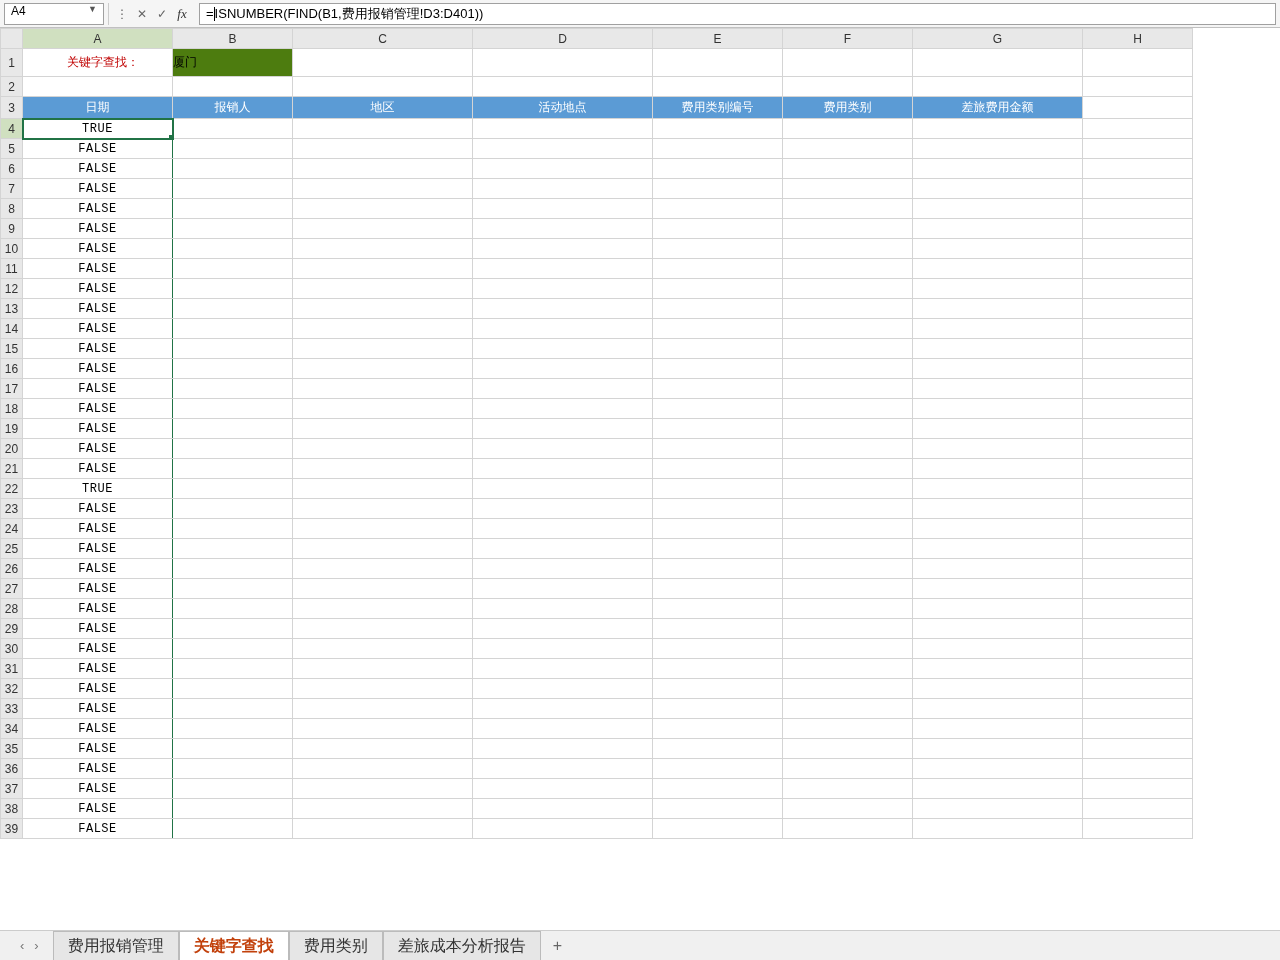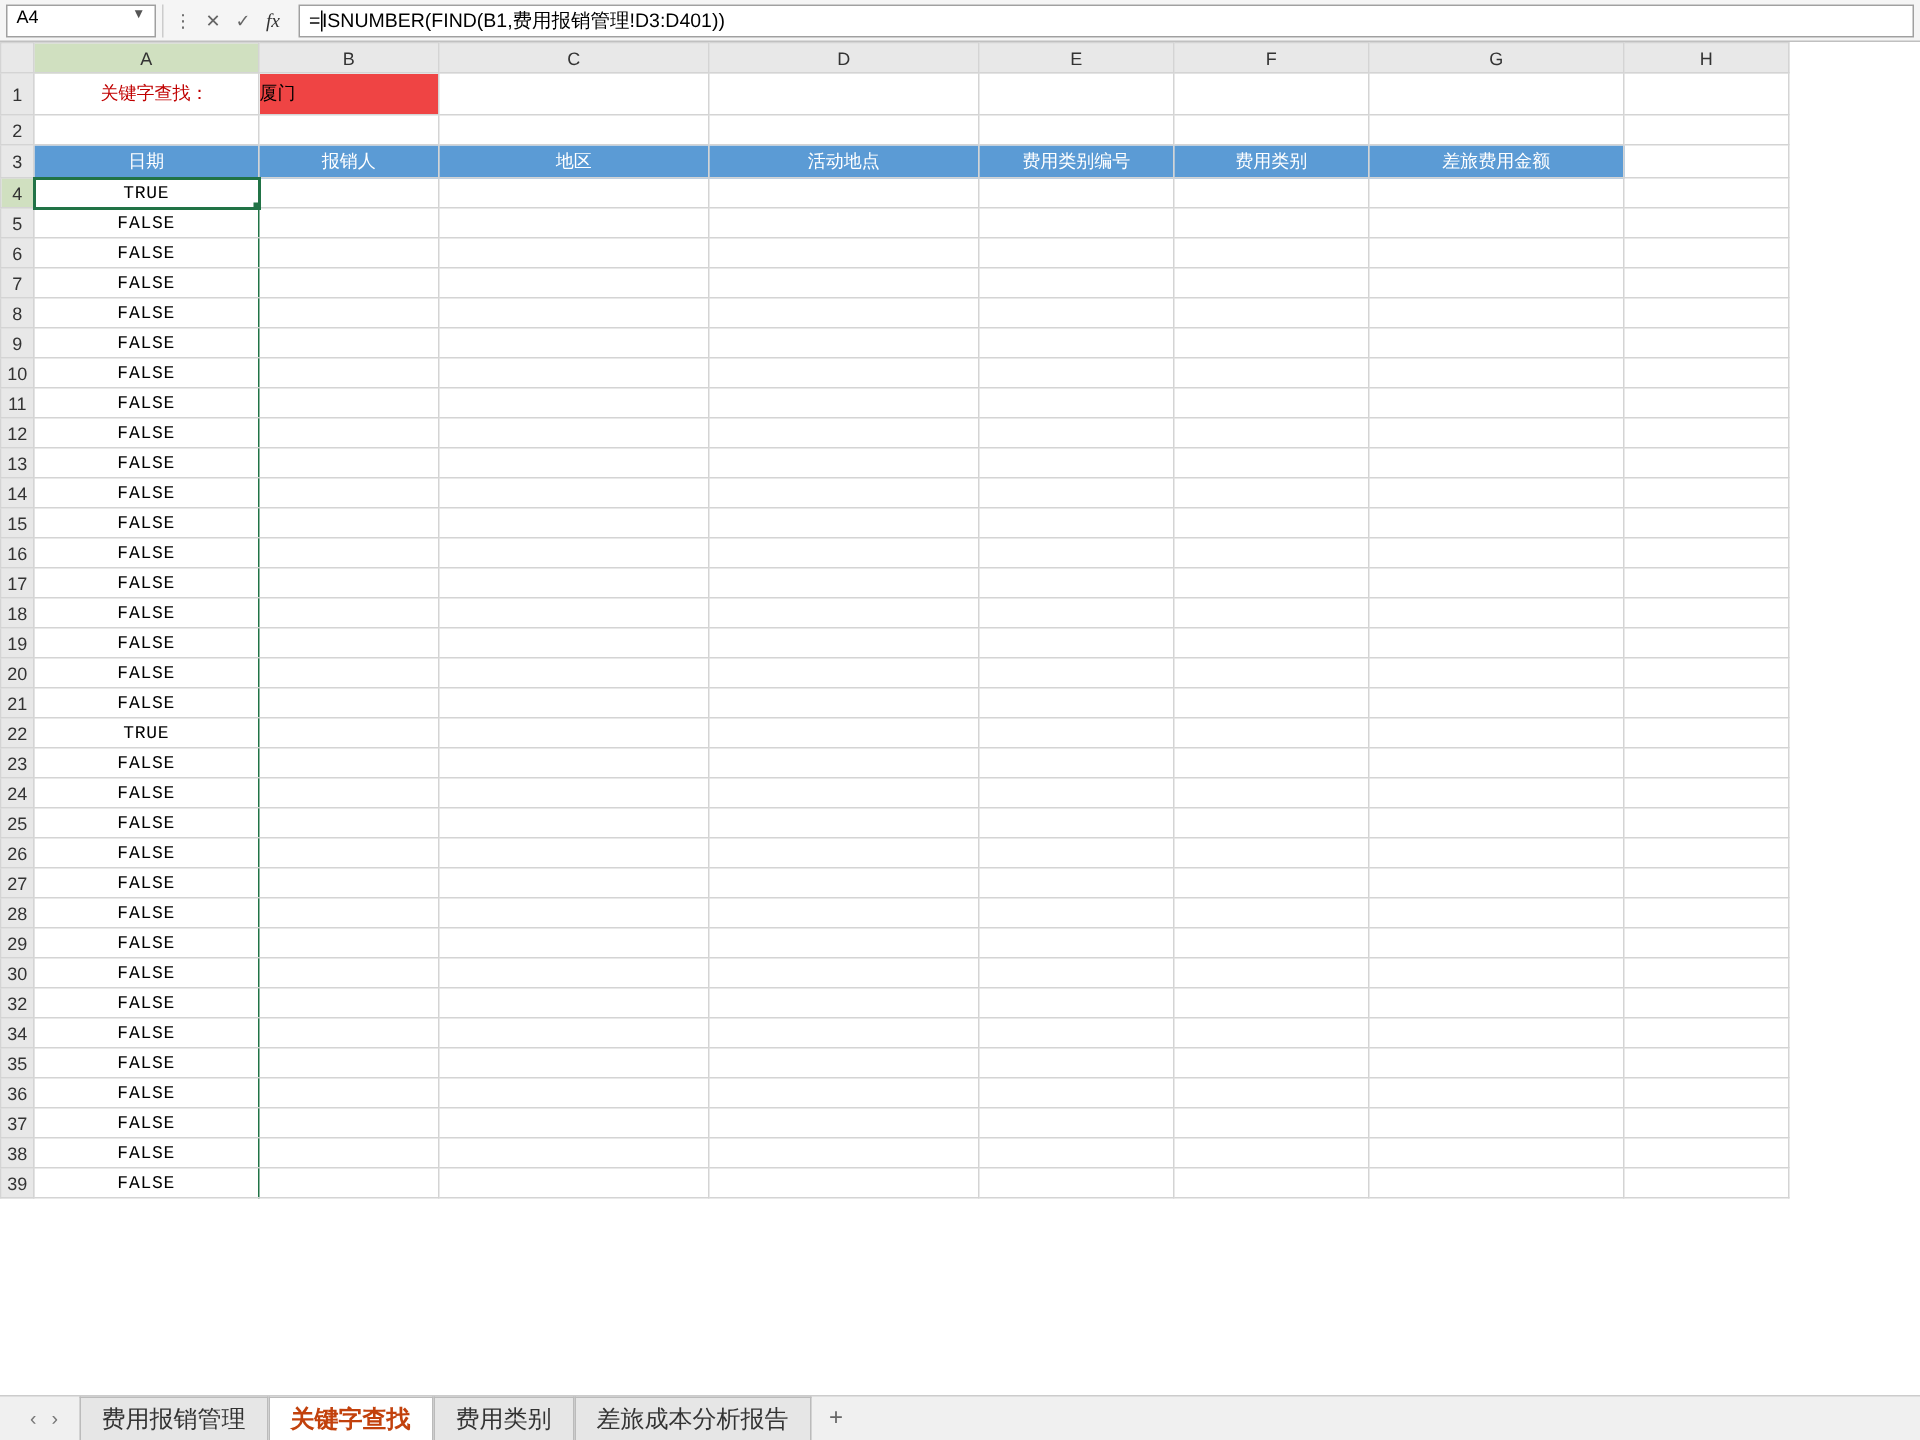--- a/index.html
+++ b/index.html
@@ -85,21 +85,21 @@
   height: 20px;
   font-size: 12px;
   border-bottom: 1px solid #b0b0b0;
 }
 .col-hdr.sel { background: #d0e0c0; }
 .corner { background: #e8e8e8; border: 1px solid #b0b0b0; }
 
 .cell { padding: 0 4px; white-space: nowrap; overflow: hidden; }
 .cell.center { text-align: center; }
 .label-red { color: #c00000; font-weight: bold; padding-left: 6px; }
-.yellow-cell { background: #ef4444; }
+.yellow-cell { background: #4d7c0f; }
 .header-row td { background: #5b9bd5; color: #fff; text-align: center; font-size: 12px; height: 22px;}
 .mono { font-family: "Courier New", monospace; font-size: 13px; letter-spacing: 0.5px;}
 
 
 .selected-cell {
   outline: 2px solid #217346;
   outline-offset: -1px;
   position: relative;
 }
 .selected-cell::after {
@@ -511,21 +511,43 @@
           <td class="cell center mono fill-border-right">FALSE</td>
           <td class="cell"></td>
           <td class="cell"></td>
           <td class="cell"></td>
           <td class="cell"></td>
           <td class="cell"></td>
           <td class="cell"></td>
           <td class="cell"></td>
         </tr>
         <tr>
+          <th class="row-hdr">31</th>
+          <td class="cell center mono fill-border-right">FALSE</td>
+          <td class="cell"></td>
+          <td class="cell"></td>
+          <td class="cell"></td>
+          <td class="cell"></td>
+          <td class="cell"></td>
+          <td class="cell"></td>
+          <td class="cell"></td>
+        </tr>
+        <tr>
           <th class="row-hdr">32</th>
+          <td class="cell center mono fill-border-right">FALSE</td>
+          <td class="cell"></td>
+          <td class="cell"></td>
+          <td class="cell"></td>
+          <td class="cell"></td>
+          <td class="cell"></td>
+          <td class="cell"></td>
+          <td class="cell"></td>
+        </tr>
+        <tr>
+          <th class="row-hdr">33</th>
           <td class="cell center mono fill-border-right">FALSE</td>
           <td class="cell"></td>
           <td class="cell"></td>
           <td class="cell"></td>
           <td class="cell"></td>
           <td class="cell"></td>
           <td class="cell"></td>
           <td class="cell"></td>
         </tr>
         <tr>

